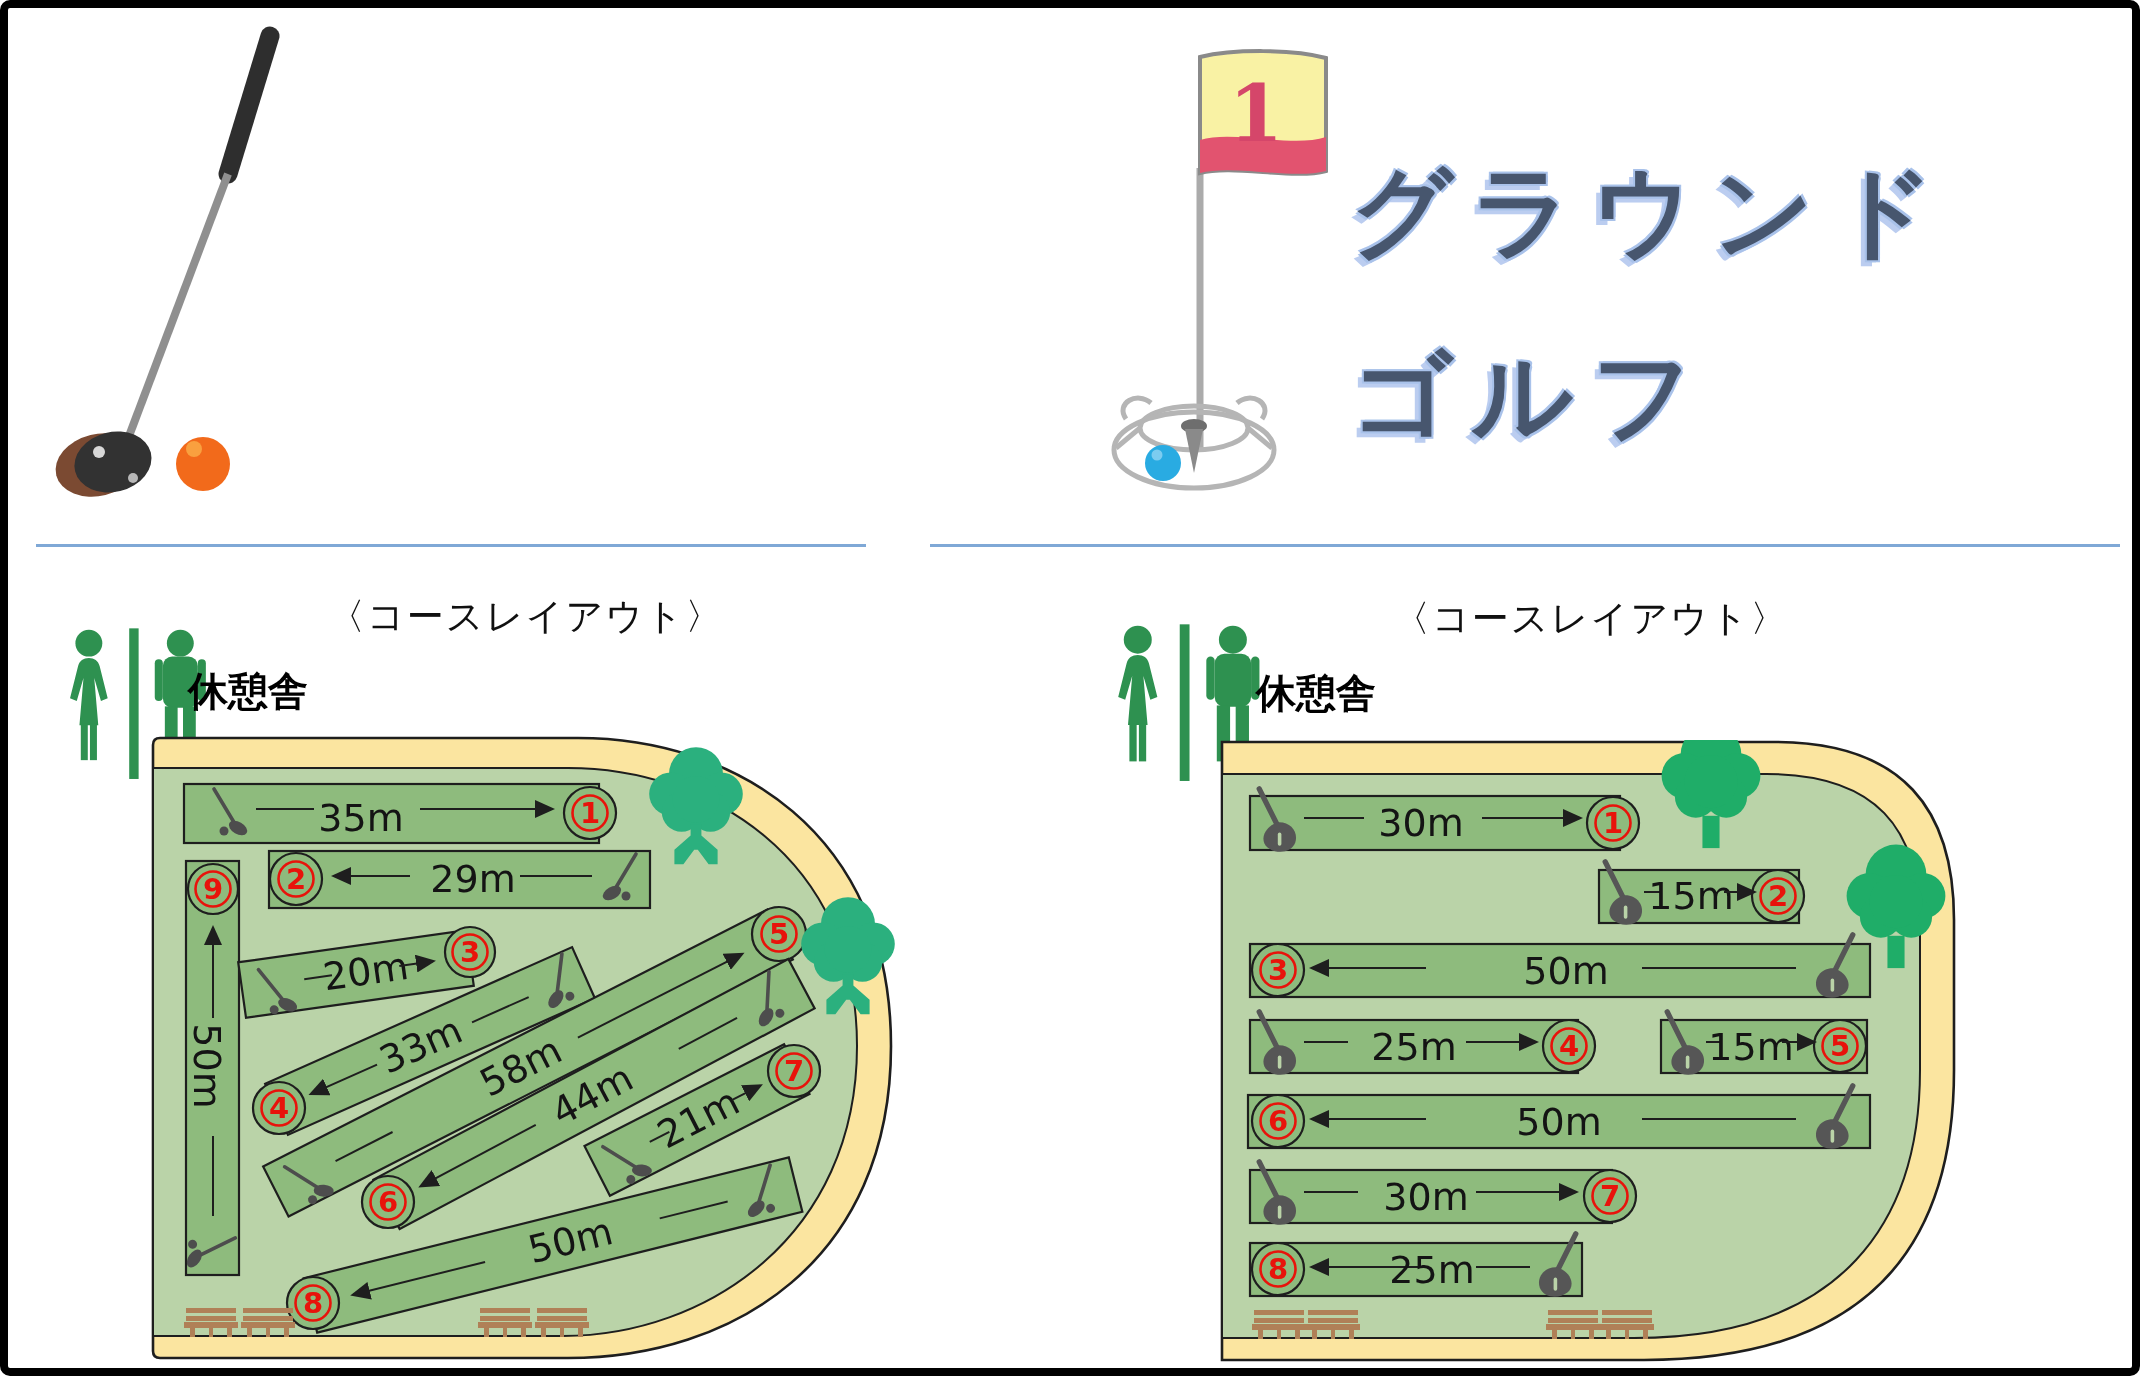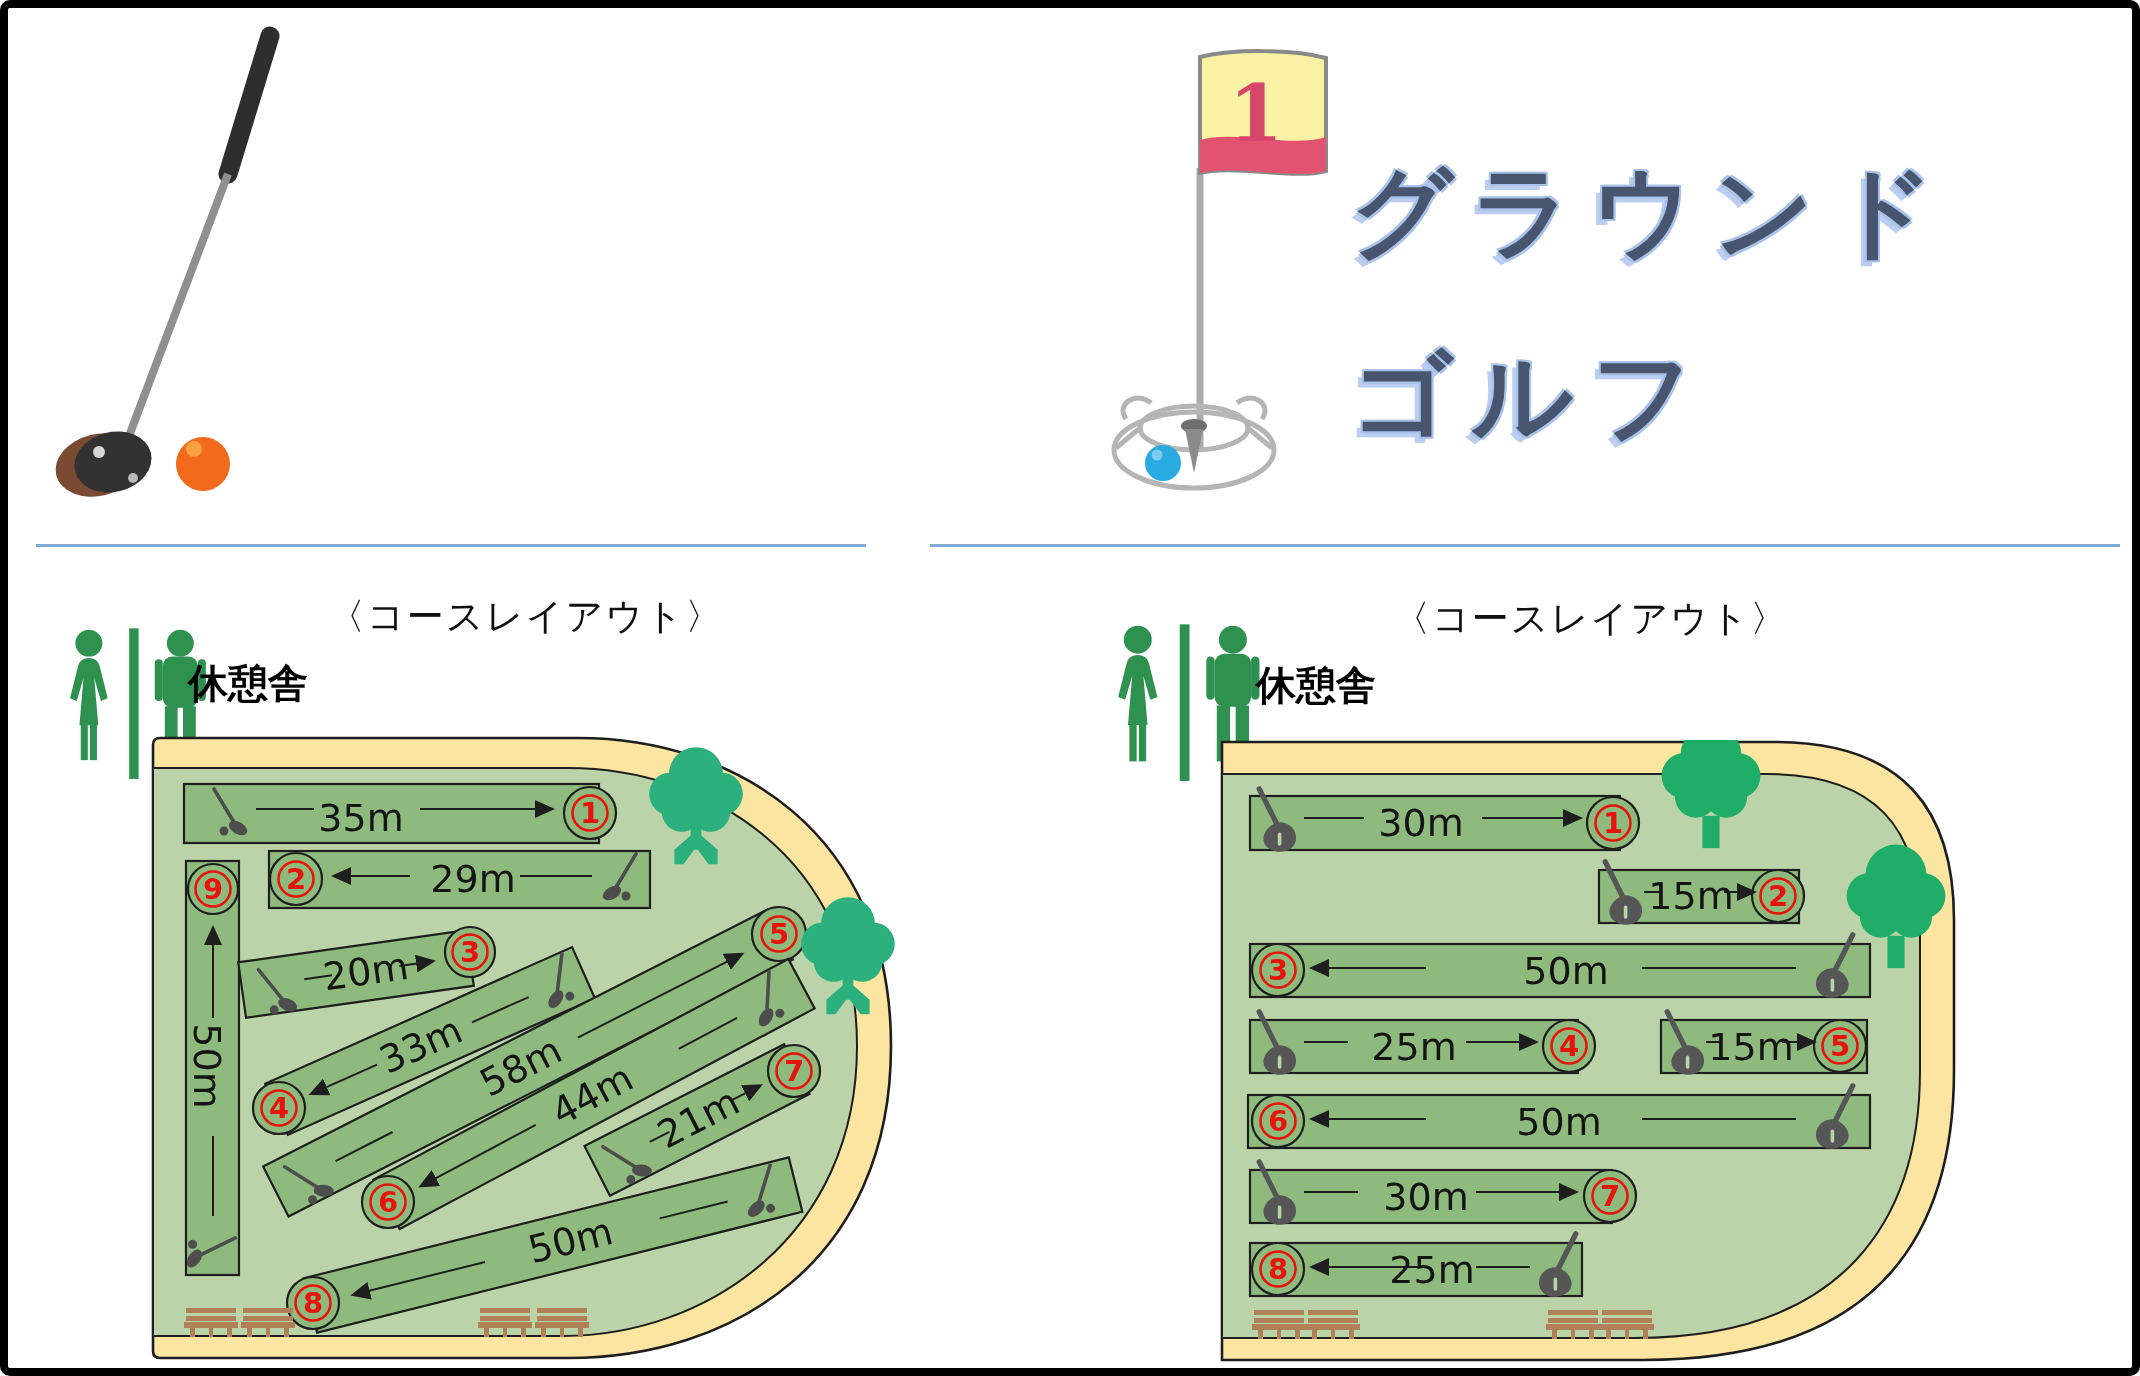--- a/index.html
+++ b/index.html
@@ -22,21 +22,21 @@
   .divider{height:0; border-top:3px solid #7FA8D6;}
   .divider-left{left:28px; top:536px; width:830px;}
   .divider-right{left:922px; top:536px; width:1190px;}
   .layout-heading{
     font-family:"DejaVu Serif","Liberation Serif",serif;
     font-size:37px; color:#101010; text-align:center; white-space:nowrap; letter-spacing:2px;
   }
   .heading-left{left:320px; top:584px; width:350px;}
   .heading-right{left:1385px; top:586px; width:365px;}
   .resthouse{
-    font-size:40px; font-weight:bold; color:#000; white-space:nowrap;
+    font-size:40px; font-weight:bold; color:#000; white-space:nowrap;margin-top:8px;
   }
   .resthouse-left{left:180px; top:648px;}
   .resthouse-right{left:1248px; top:650px;}
   
   .fw{fill:#8EBB7D; stroke:#1E1E1E; stroke-width:2.2px;}
   .ring{fill:none; stroke:#E8130B; stroke-width:2.6px;}
   .num{fill:#E8130B; font:bold 29px "DejaVu Sans","Liberation Sans",sans-serif; text-anchor:middle;}
   .dist{fill:#141414; font:38px "DejaVu Sans","Liberation Sans",sans-serif; text-anchor:middle;}
   .aline{stroke:#1E1E1E; stroke-width:2px; fill:none;}
   .mapOuter{fill:#FBE5A0; stroke:#1E1E1E; stroke-width:2.6px;}

